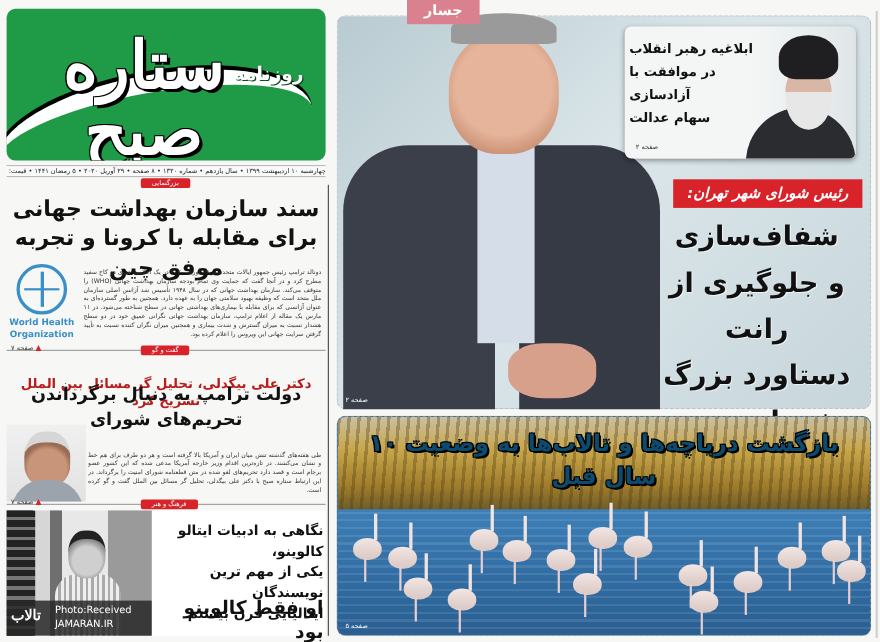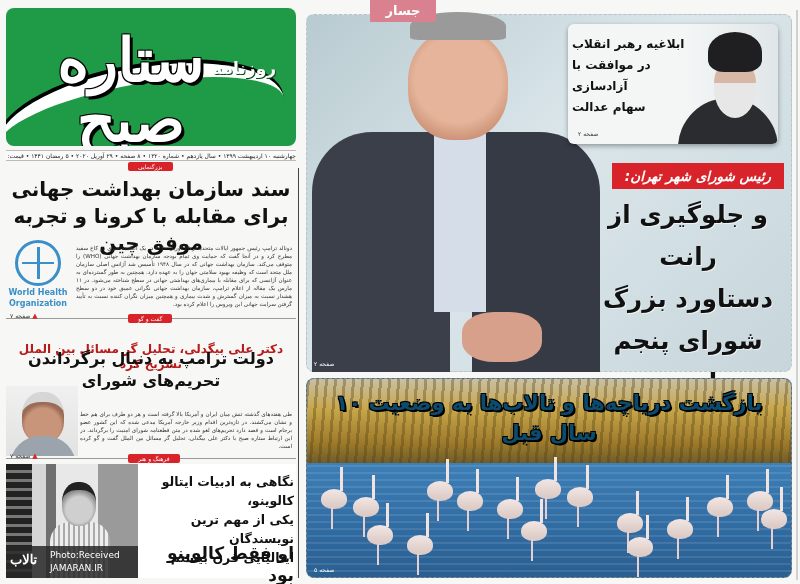--- a/index.html
+++ b/index.html
@@ -347,20 +347,21 @@
       <div>ابلاغیه رهبر انقلاب</div>
       <div>در موافقت با</div>
       <div>آزادسازی</div>
       <div>سهام عدالت</div>
     </div>
     <div class="leader-ref">صفحه ۲</div>
   </div>
 
   <div class="kicker-red">رئیس شورای شهر تهران:</div>
   <div class="lead-head">
+    <div>شفاف‌سازی</div>
     <div>و جلوگیری از رانت</div>
     <div>دستاورد بزرگ</div>
     <div>شورای پنجم است</div>
   </div>
   <div class="lead-ref">صفحه ۲</div>
 
   <div class="lagoon-box">
     <div class="lagoon-reeds"></div>
     <div class="lagoon-water"></div>
     <div class="flamingo" style="left:14px; top:110px;"></div>

